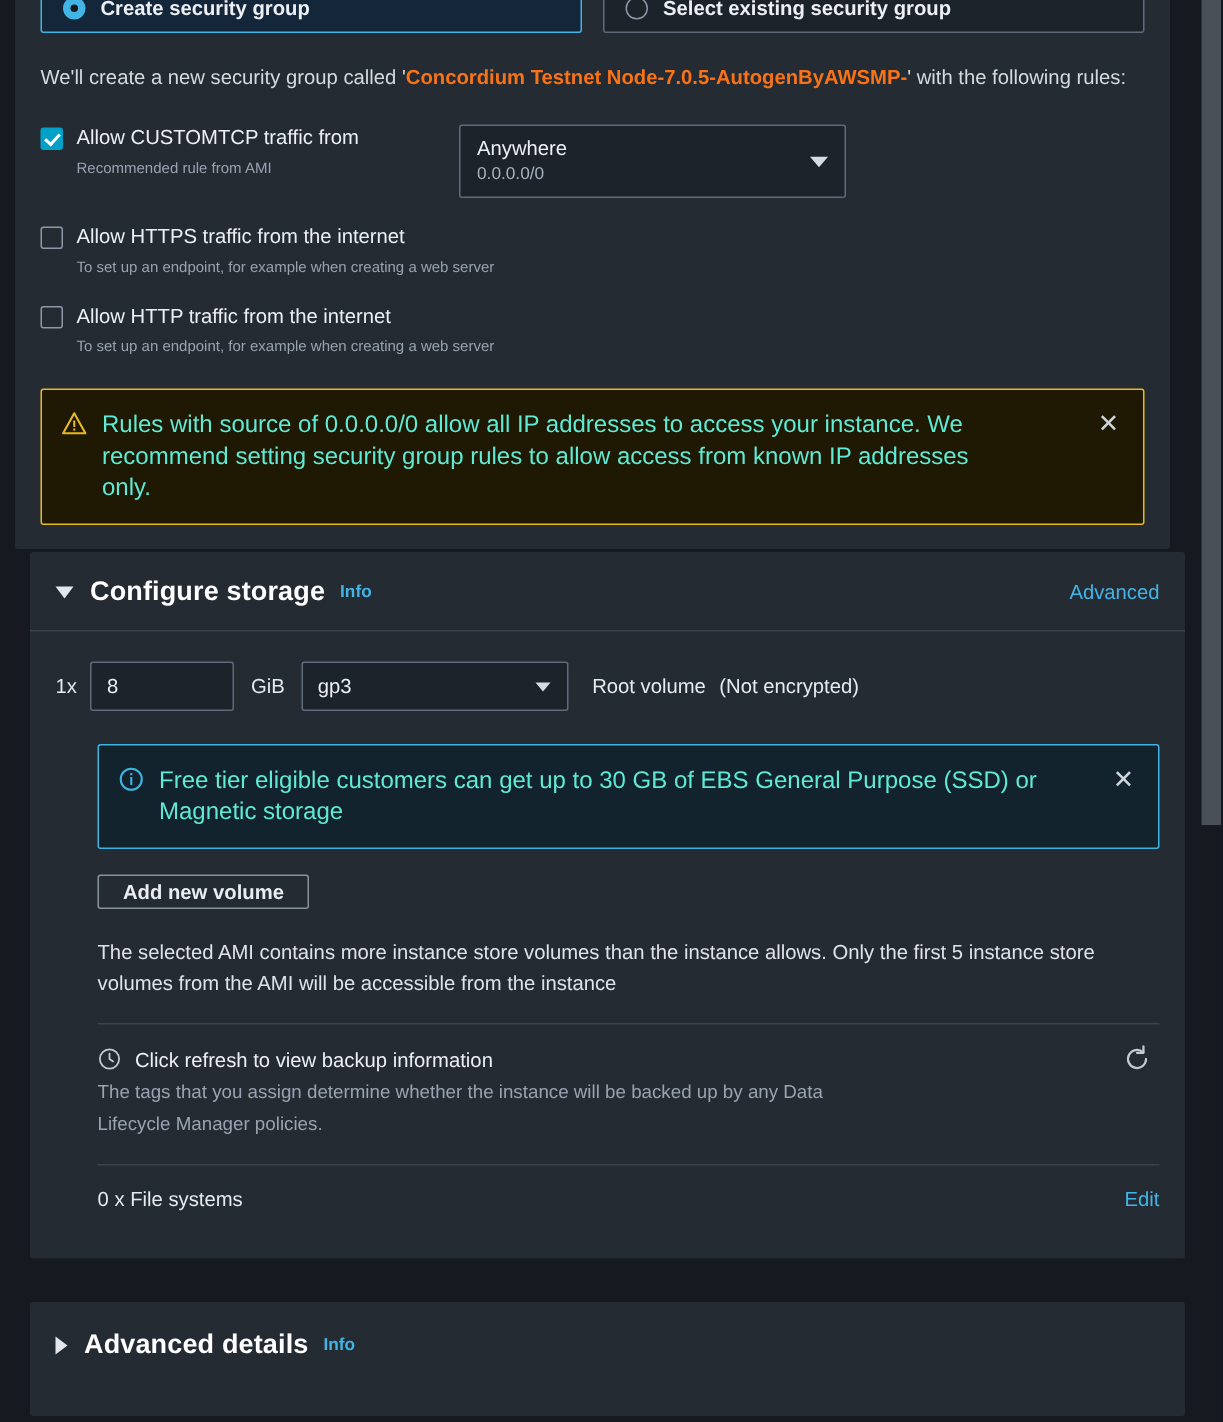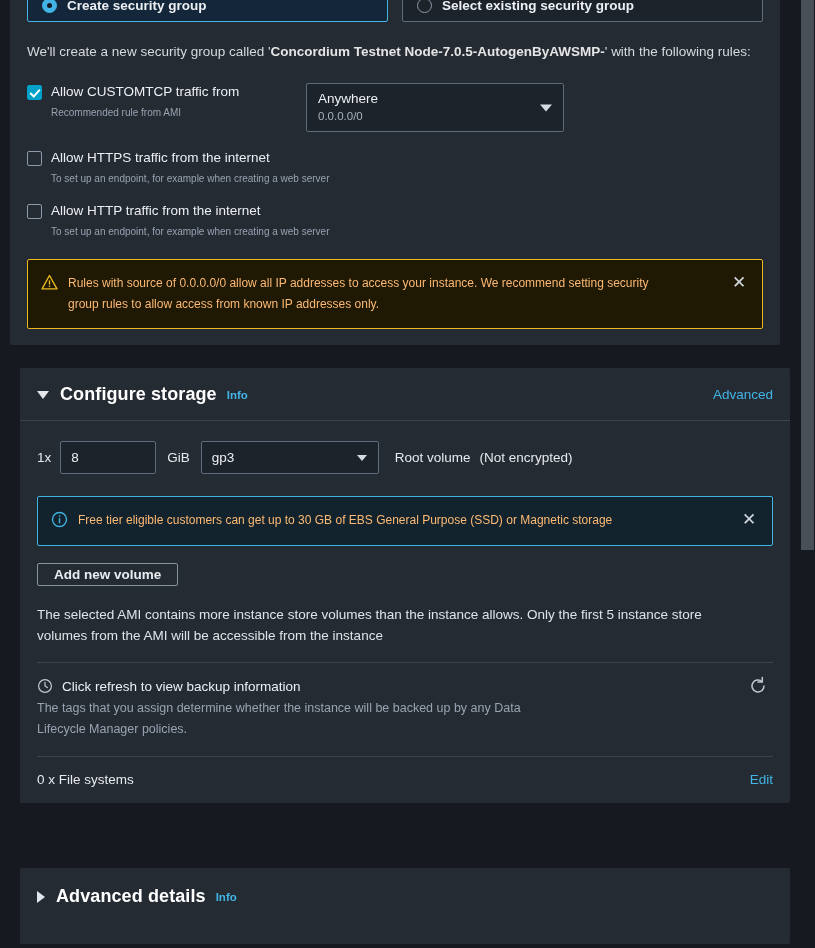--- a/index.html
+++ b/index.html
@@ -88,21 +88,21 @@
 
   
   .sg-body { padding: 0 17px 16px 17px; }
   .sg-intro {
     font-size: 13.5px;
     line-height: 21px;
     color: #d6dade;
     padding: 19px 0 12px 0;
     max-width: 740px;
   }
-  .sg-intro b { color: #e5e5e5; font-weight: bold; text-align: right; }
+  .sg-intro b { color: #f97316; font-weight: bold; text-align: right; }
 
   .rule {
     display: flex;
     align-items: flex-start;
     margin-top: 9px;
   }
   .rule-check-col { width: 24px; flex: none; padding-top: 2px; }
   .cbx {
     width: 15px; height: 15px;
     border: 1px solid #8d99a8;
@@ -170,23 +170,23 @@
     border: 1px solid #e8b923;
     background: #1f1803;
     margin-top: 19px;
   }
   .alert-info {
     border: 1px solid #3fb4e0;
     background: #12232e;
   }
   .alert-ico { width: 27px; flex: none; padding-top: 1px; }
   .alert-text {
-    font-size: 12px;
+    font-size: 16px;
     line-height: 21px;
-    color: #fdba74;
+    color: #5eead4;
     max-width: 600px;
   }
   .alert-x {
     position: absolute;
     right: 12px; top: 12px;
     width: 22px; height: 22px;
     color: #cfd5dc;
     font-size: 17px;
     line-height: 22px;
     text-align: center;
@@ -261,21 +261,21 @@
     background: #1d232b;
     position: relative;
     display: flex;
     align-items: center;
     padding: 0 10px;
   }
   .selbox .caret { border-top-width: 6px; border-left-width: 5px; border-right-width: 5px; }
   .sel-val { font-size: 13.5px; color: #eceff3; }
   .vol-note { font-size: 13.5px; color: #e7eaee; margin-left: 16px; }
 
-  .stor-body { padding: 0 17px 0 17px; }
+  .stor-body { padding: 0 17px 16px 17px; margin-left: 28px; }
   .infowrap { padding: 22px 0 0 0; }
   .btn {
     height: 23px;
     border: 1px solid #879596;
     border-radius: 2px;
     background: transparent;
     color: #e9edf1;
     font-size: 13.5px;
     font-weight: bold;
     font-family: "Liberation Sans", sans-serif;

